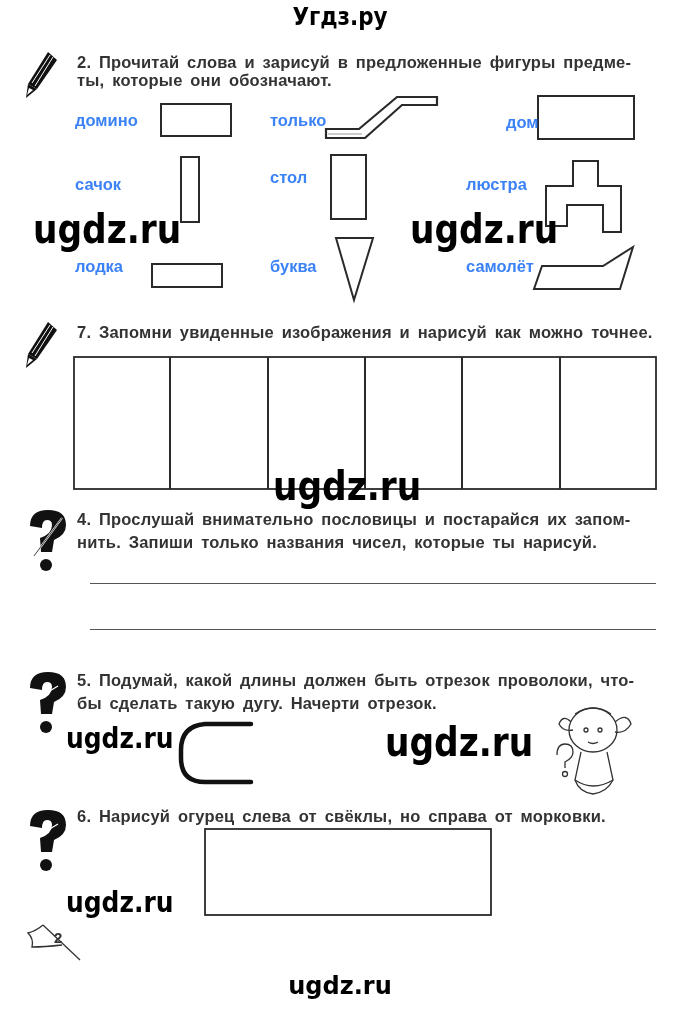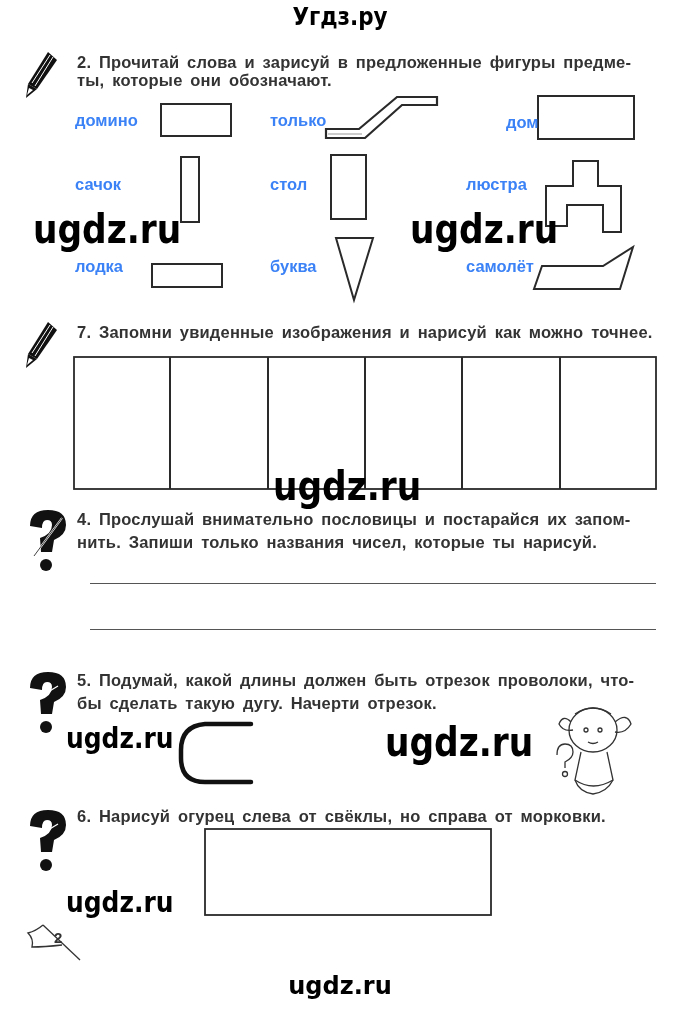--- a/index.html
+++ b/index.html
@@ -117,21 +117,21 @@
   </g>
 </svg>
 
 <div class="abs task-text" style="left:77px; top:51px;">2. Прочитай слова и зарисуй в предложенные фигуры предме-</div>
 <div class="abs task-text" style="left:77px; top:62px;margin-top:7px;">ты, которые они обозначают.</div>
 
 <div class="abs word" style="left:75px; top:111px;">домино</div>
 <div class="abs word" style="left:270px; top:111px;">только</div>
 <div class="abs word" style="left:466px; top:113px;margin-left:40px;">дом</div>
 <div class="abs word" style="left:75px; top:175px;">сачок</div>
-<div class="abs word" style="left:270px; top:175px;text-align:center;">стол</div>
+<div class="abs word" style="left:270px; top:168px;text-align:center;">стол</div>
 <div class="abs word" style="left:466px; top:175px;">люстра</div>
 <div class="abs word" style="left:75px; top:257px;">лодка</div>
 <div class="abs word" style="left:270px; top:257px;">буква</div>
 <div class="abs word" style="left:466px; top:257px;">самолёт</div>
 
 <div class="abs task-text" style="left:77px; top:321px;">7. Запомни увиденные изображения и нарисуй как можно точнее.</div>
 
 <div class="abs task-text" style="left:77px; top:508px;">4. Прослушай внимательно пословицы и постарайся их запом-</div>
 <div class="abs task-text" style="left:77px; top:531px;">нить. Запиши только названия чисел, которые ты нарисуй.</div>
 <div class="rule" style="left:90px; width:566px; top:583px;"></div>

